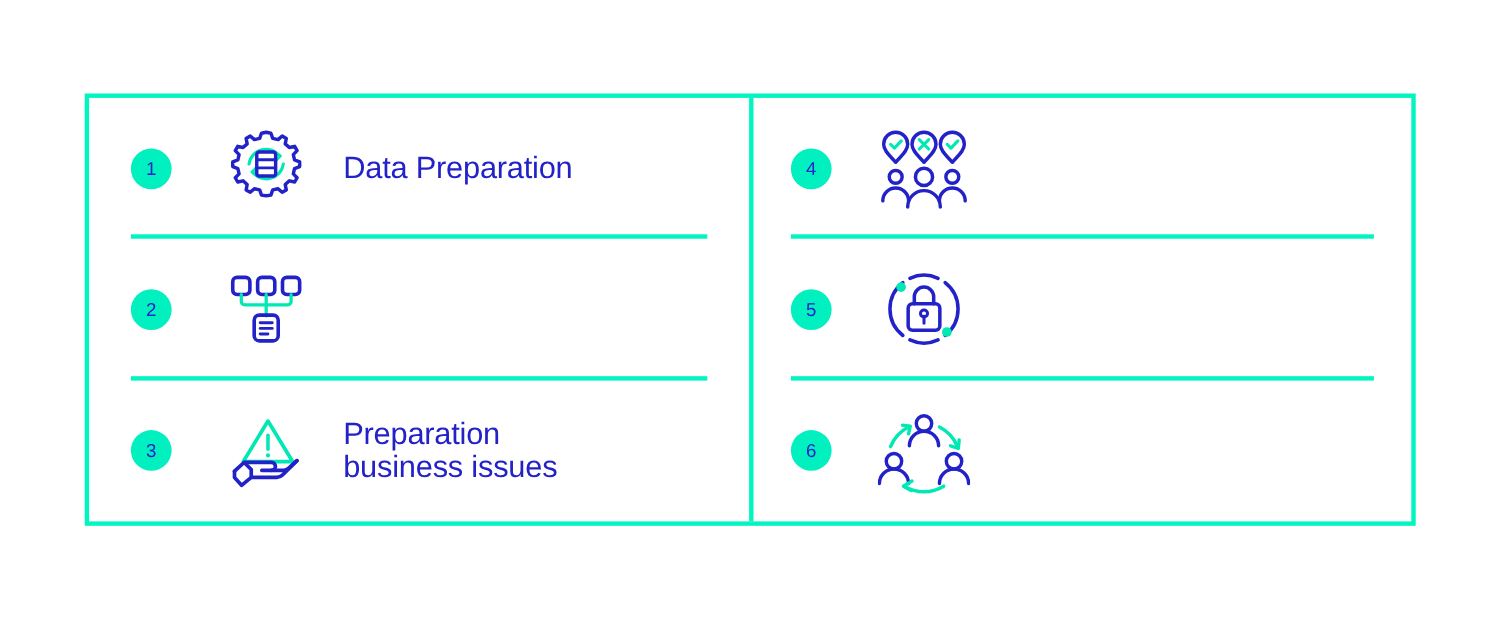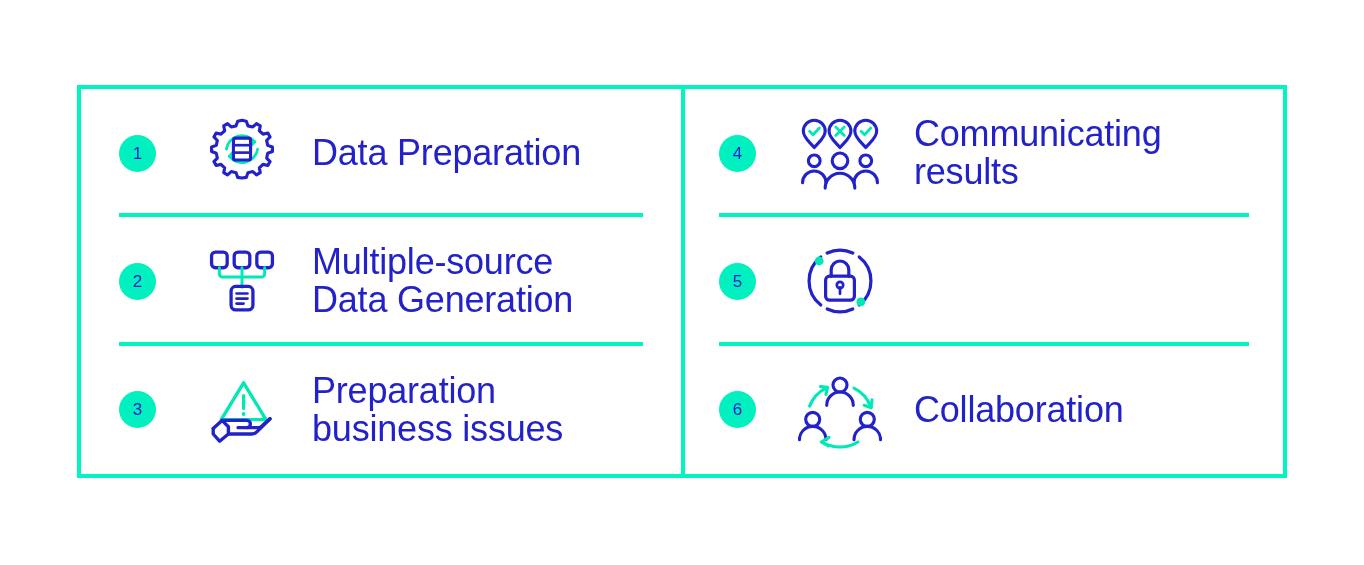--- a/index.html
+++ b/index.html
@@ -108,21 +108,21 @@
     width: 96px;
   }
   .icon-wrap svg {
     display: block;
   }
 
   .label {
     flex: 1 1 auto;
     margin-left: 22px;
     color: #2222c8;
-    font-size: 36px;
+    font-size: 28px;
     line-height: 1.06;
     font-family: "Liberation Sans", sans-serif;
     letter-spacing: -0.2px;
     white-space: pre-line;
   }
   .column.right .label {
     margin-left: 26px;
   }
 </style>
 </head>
@@ -164,22 +164,20 @@
 
             <path d="M21 33 L21 41 A4 4 0 0 0 25 45 L75 45 A4 4 0 0 0 79 41 L79 33" stroke="#00e8b4" stroke-width="3.8" fill="none" stroke-linecap="round"></path>
             <line x1="50" y1="33" x2="50" y2="58" stroke="#00e8b4" stroke-width="3.8" stroke-linecap="round"></line>
 
             <rect x="36" y="57" width="28" height="30" rx="6" stroke="#2222c8" stroke-width="4.2" fill="none"></rect>
             <line x1="43" y1="66" x2="57" y2="66" stroke="#2222c8" stroke-width="3.4" stroke-linecap="round"></line>
             <line x1="43" y1="72.5" x2="57" y2="72.5" stroke="#2222c8" stroke-width="3.4" stroke-linecap="round"></line>
             <line x1="43" y1="79" x2="52" y2="79" stroke="#2222c8" stroke-width="3.4" stroke-linecap="round"></line>
           </svg>
         </div>
-        <div class="label">Multiple-source
-Data Generation</div>
       </div>
 
       <div class="row">
         <div class="badge">3</div>
         <div class="icon-wrap">
           <svg width="80" height="80" viewBox="0 0 100 100" fill="none">
 
             <path d="M52 16 L80 62 L24 62 Z" stroke="#00e8b4" stroke-width="4.2" stroke-linejoin="round" fill="none"></path>
             <line x1="52" y1="32" x2="52" y2="48" stroke="#00e8b4" stroke-width="4" stroke-linecap="round"></line>
             <circle cx="52" cy="55" r="2.4" fill="#00e8b4"></circle>
@@ -214,22 +212,20 @@
             <circle cx="19" cy="60" r="7.5" stroke="#2222c8" stroke-width="4" fill="none"></circle>
             <path d="M4 88 A15 15 0 0 1 34 88" stroke="#2222c8" stroke-width="4" fill="none" stroke-linecap="round"></path>
 
             <circle cx="52" cy="60" r="10" stroke="#2222c8" stroke-width="4" fill="none"></circle>
             <path d="M33 95 A19 19 0 0 1 71 95" stroke="#2222c8" stroke-width="4" fill="none" stroke-linecap="round"></path>
 
             <circle cx="85" cy="60" r="7.5" stroke="#2222c8" stroke-width="4" fill="none"></circle>
             <path d="M70 88 A15 15 0 0 1 100 88" stroke="#2222c8" stroke-width="4" fill="none" stroke-linecap="round"></path>
           </svg>
         </div>
-        <div class="label">Communicating
-results</div>
       </div>
 
       <div class="row divided">
         <div class="badge">5</div>
         <div class="icon-wrap">
           <svg width="80" height="80" viewBox="0 0 100 100" fill="none">
 
             <path d="M26 20 A38 38 0 0 0 26 80" stroke="#2222c8" stroke-width="4" fill="none" stroke-linecap="round"></path>
             <path d="M74 20 A38 38 0 0 1 74 80" stroke="#2222c8" stroke-width="4" fill="none" stroke-linecap="round"></path>
             <path d="M34 15 A38 38 0 0 1 66 15" stroke="#2222c8" stroke-width="4" fill="none" stroke-linecap="round"></path>
@@ -263,18 +259,17 @@
             <path d="M70 88 A17 17 0 0 1 104 88" stroke="#2222c8" stroke-width="4" fill="none" stroke-linecap="round"></path>
 
             <path d="M13 45 A44 44 0 0 1 34 22" stroke="#00e8b4" stroke-width="4" fill="none" stroke-linecap="round"></path>
             <path d="M27 20 L36 21 L34 30" stroke="#00e8b4" stroke-width="4" fill="none" stroke-linecap="round" stroke-linejoin="round"></path>
             <path d="M70 22 A44 44 0 0 1 91 45" stroke="#00e8b4" stroke-width="4" fill="none" stroke-linecap="round"></path>
             <path d="M93 37 L92 47 L83 44" stroke="#00e8b4" stroke-width="4" fill="none" stroke-linecap="round" stroke-linejoin="round"></path>
             <path d="M75 91 A44 44 0 0 1 29 91" stroke="#00e8b4" stroke-width="4" fill="none" stroke-linecap="round"></path>
             <path d="M38 85 L28 91 L37 96" stroke="#00e8b4" stroke-width="4" fill="none" stroke-linecap="round" stroke-linejoin="round"></path>
           </svg>
         </div>
-        <div class="label">Collaboration</div>
       </div>
     </div>
 
   </div>
 </div>
 
 </body></html>

